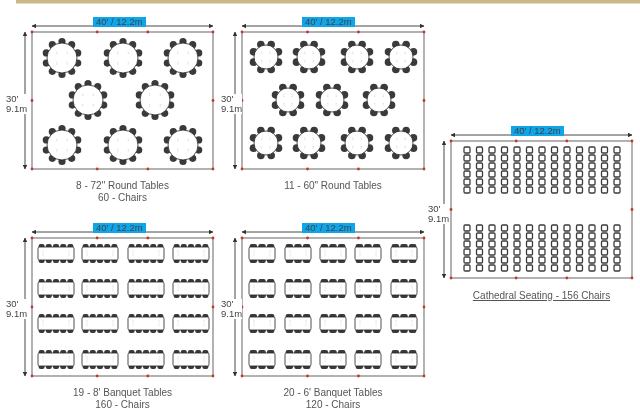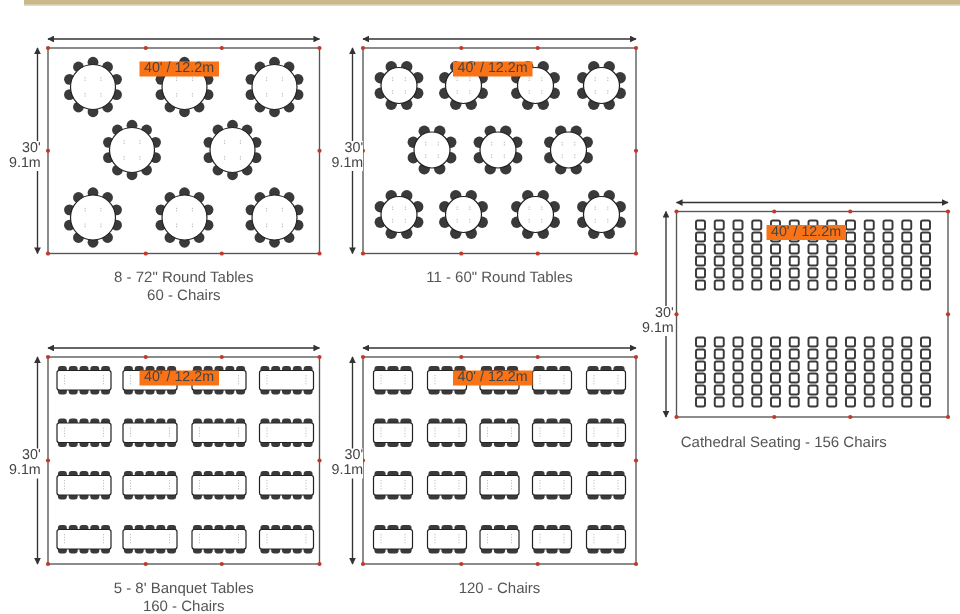--- a/index.html
+++ b/index.html
@@ -13,26 +13,26 @@
     position:absolute; left:16px; right:0; top:0; height:3px;
     background:#c9b98a; border-bottom:1px solid #e6dcc0;
   }
   .panel { position:absolute; }
   .caption {
     position:absolute; text-align:center; font-size:10px; line-height:12px;
     color:#555; white-space:nowrap;
   }
   .caption div { display:block; }
   .dim-h {
-    position:absolute; font-size:9.5px; color:#444; background:#f97316;
-    padding:0 3px; line-height:10px; white-space:nowrap;margin-top:24px;
+    position:absolute; font-size:9.5px; color:#444; background:#0ea5e9;
+    padding:0 3px; line-height:10px; white-space:nowrap;
   }
   .dim-v {
     position:absolute; font-size:9.5px; color:#444; background:#fff;
-    line-height:10px; text-align:right; white-space:nowrap;
+    line-height:10px; text-align:left; white-space:nowrap;
   }
 </style>
 </head>
 <body>
 
 <div class="top-rule"></div>
 
 <svg id="canvas" width="640" height="409" style="position:absolute;left:0;top:0;">
     <defs>
       <marker id="arr" viewBox="0 0 10 10" refX="9" refY="5" markerWidth="5" markerHeight="5" orient="auto-start-reverse">
@@ -1055,39 +1055,40 @@
     <div>11 - 60" Round Tables</div>
   </div>
 </div>
 
 <div class="panel">
   <div class="dim-h" style="left:511px;top:126px;">40' / 12.2m</div>
   <div class="dim-v" style="left:428px;top:204px;">
     <div>30'</div>
     <div>9.1m</div>
   </div>
-  <div class="caption" style="left:432px;width:181px;top:290px;">
+  <div class="caption" style="left:451px;width:181px;top:290px;text-decoration:underline;">
     <div>Cathedral Seating - 156 Chairs</div>
   </div>
 </div>
 
 <div class="panel">
   <div class="dim-h" style="left:93px;top:223px;">40' / 12.2m</div>
   <div class="dim-v" style="left:6px;top:299px;">
     <div>30'</div>
     <div>9.1m</div>
   </div>
   <div class="caption" style="left:32px;width:181px;top:387px;">
-    <div>5 - 8' Banquet Tables</div>
+    <div>19 - 8' Banquet Tables</div>
     <div>160 - Chairs</div>
   </div>
 </div>
 
 <div class="panel">
   <div class="dim-h" style="left:302px;top:223px;">40' / 12.2m</div>
   <div class="dim-v" style="left:221px;top:299px;">
     <div>30'</div>
     <div>9.1m</div>
   </div>
   <div class="caption" style="left:242px;width:182px;top:387px;">
+    <div>20 - 6' Banquet Tables</div>
     <div>120 - Chairs</div>
   </div>
 </div>
 
 </body></html>

